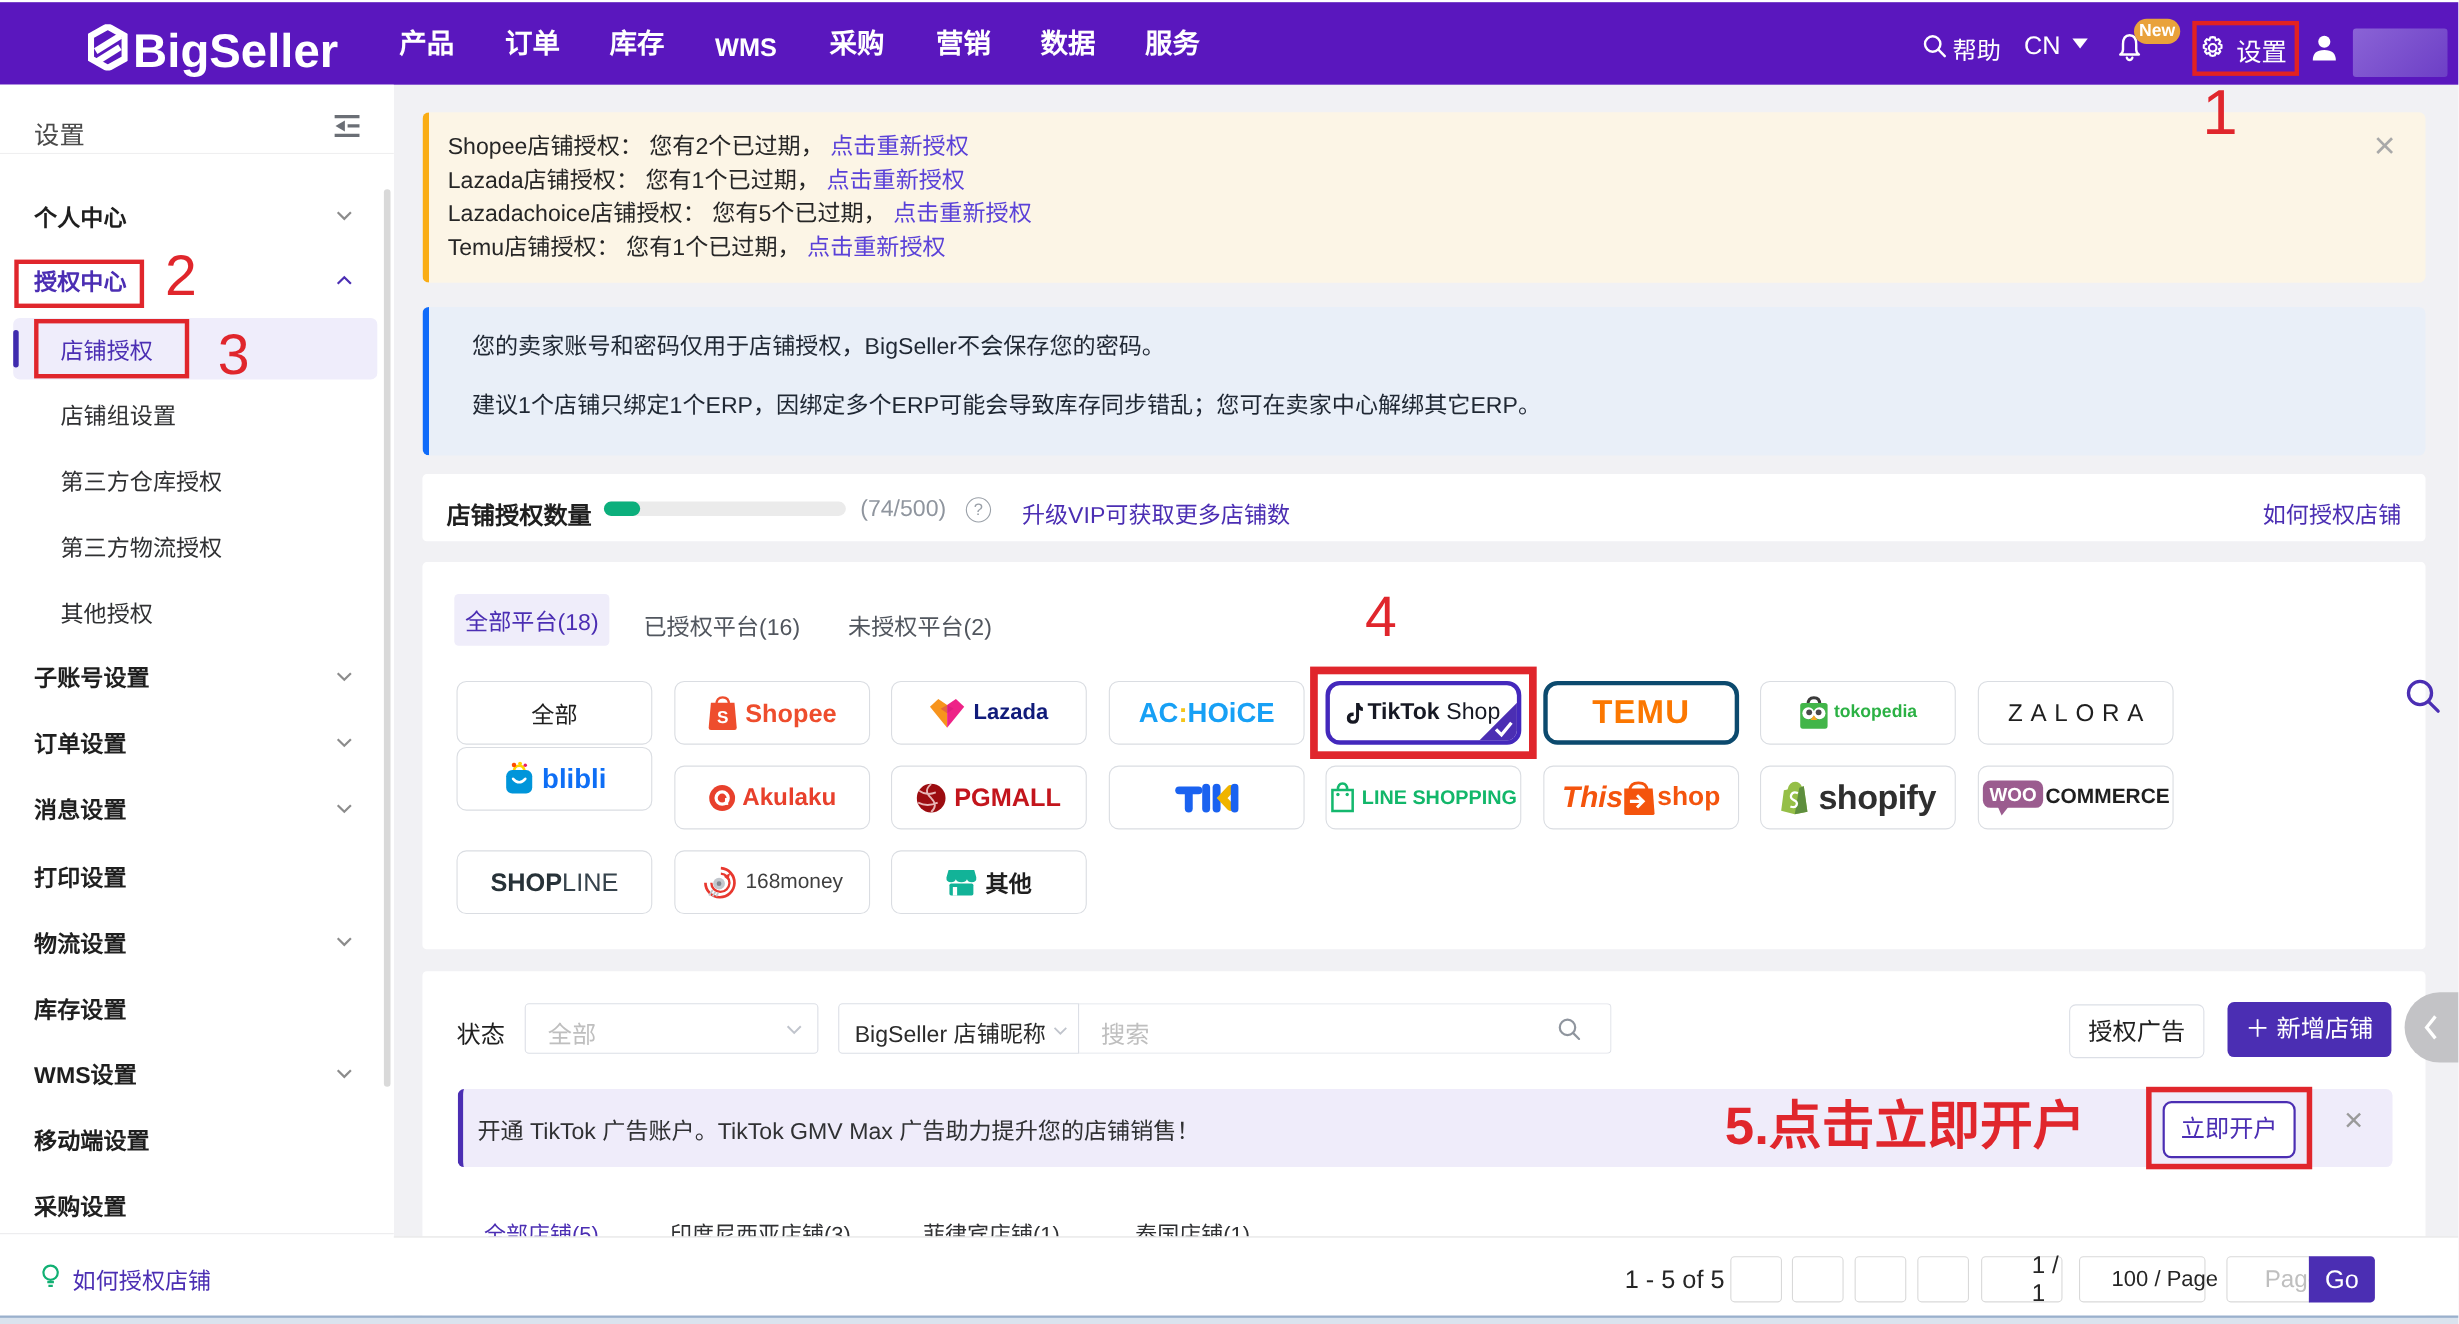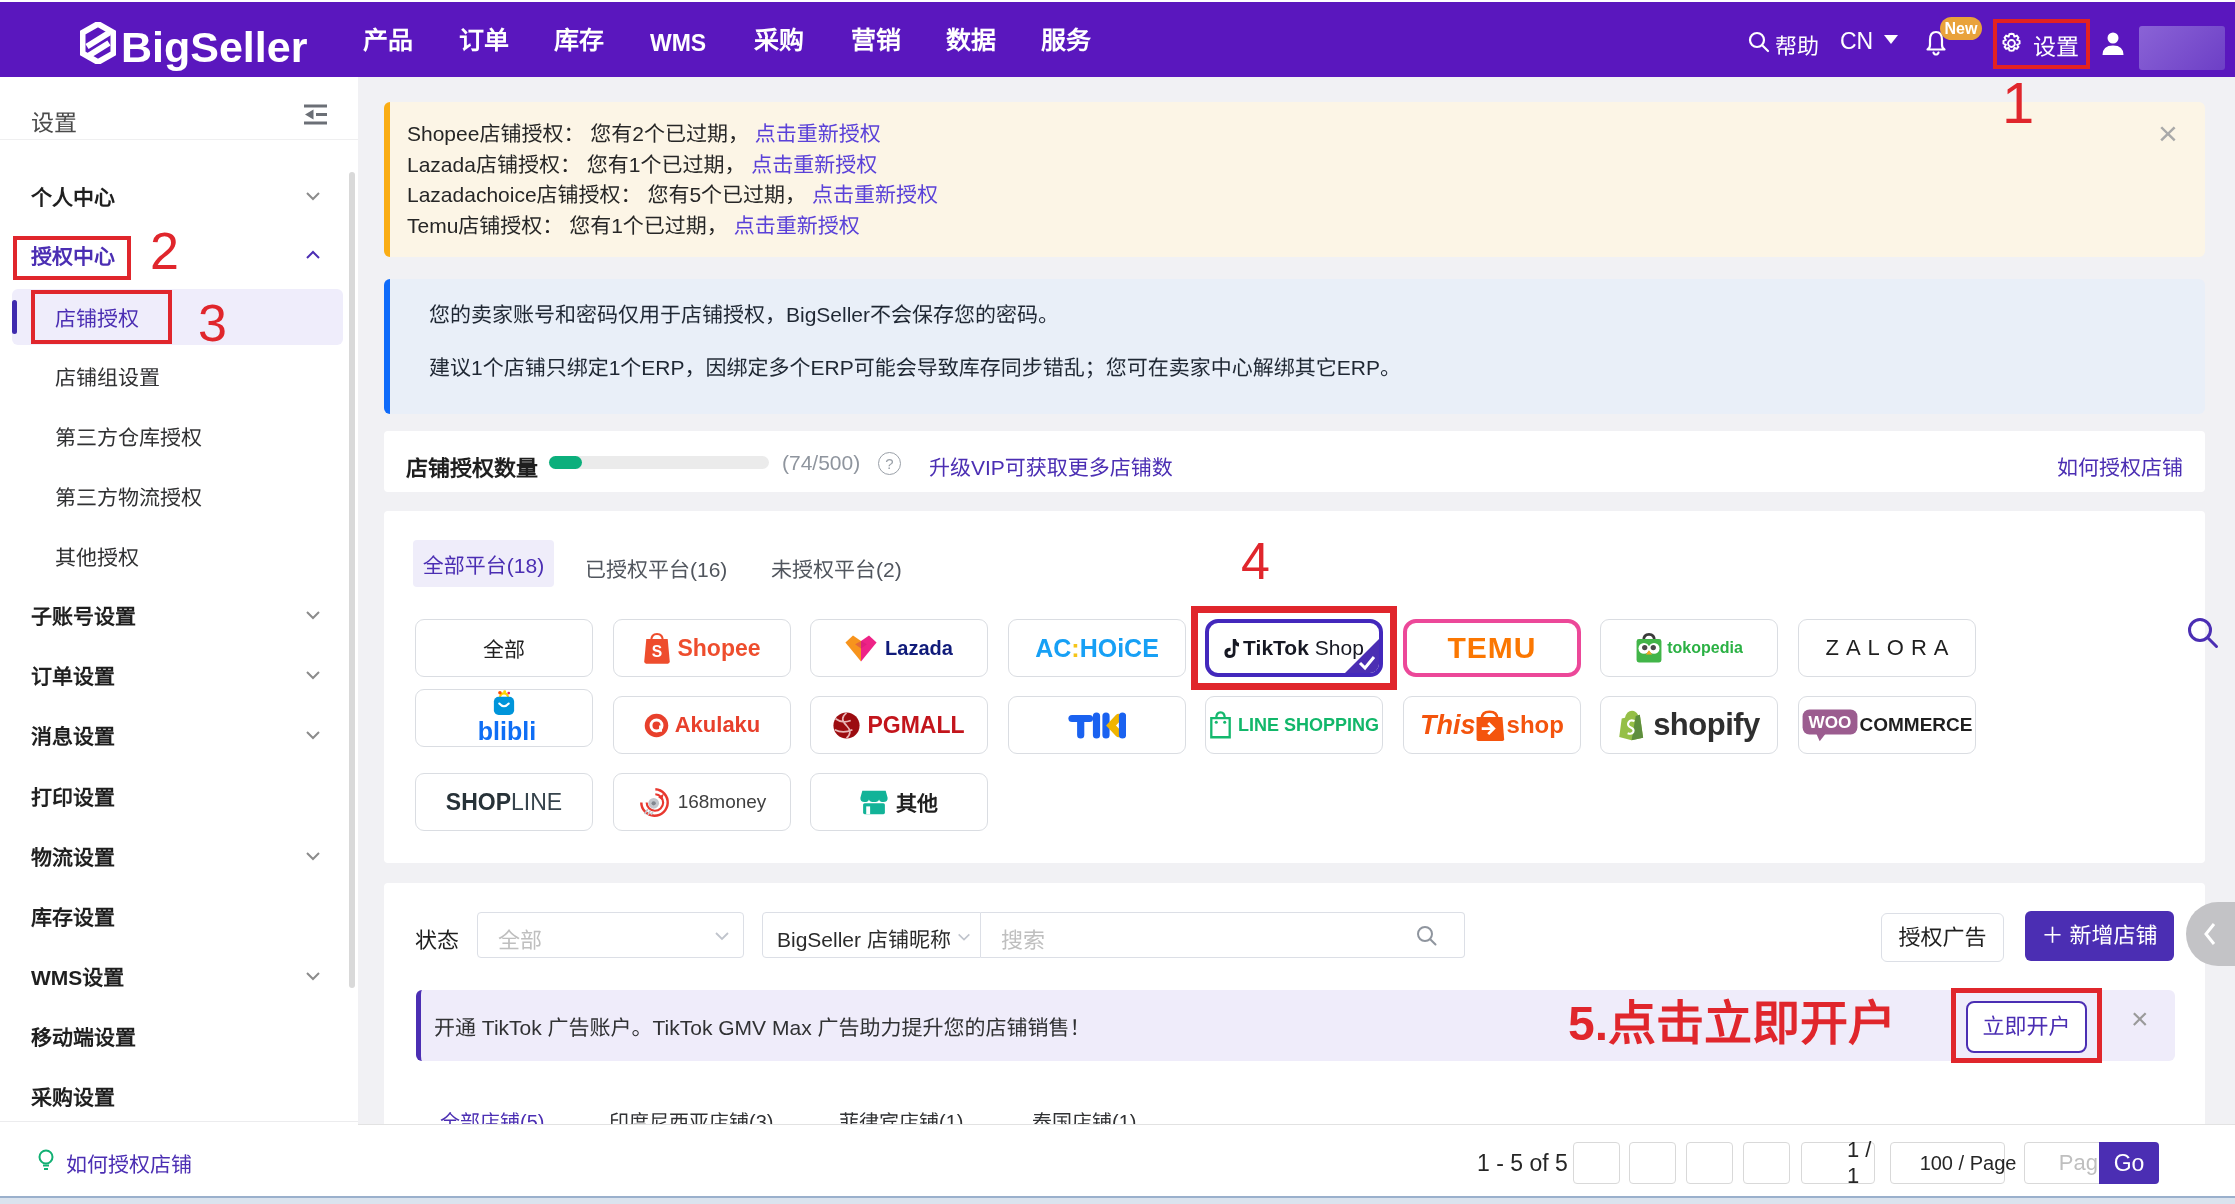--- a/index.html
+++ b/index.html
@@ -216,40 +216,40 @@
       <svg width="19" height="23" viewBox="0 0 26 30">
           <path d="M17.5 2 h4.2 q0.6 5.2 5.8 5.9 v4.4 q-3.6 0-6.3-1.9 v9.8 q0 7.8-7.6 7.8 q-7.6 0-7.6-7.2 q0-7.2 8.5-6.9 v4.5 q-4.2-0.4-4.2 2.7 q0 2.7 3.3 2.7 q3.9 0 3.9-3.9 Z" fill="#161823"></path>
         </svg>
       <span style="color:#161823;font-size:21px;font-weight:800;margin-left:4px;">TikTok</span>
       <span style="color:#161823;font-size:21px;margin-left:6px;margin-right:4px;">Shop</span>
       <div class="abs" style="right:-1px;bottom:-1px;width:0;height:0;border-left:36px solid transparent;border-bottom:36px solid #4b2eb3;"></div>
       <svg class="abs" style="right:3px;bottom:2px;" width="18" height="16" viewBox="0 0 18 16">
           <path d="M2 8 L7 13 L16 2" fill="none" stroke="#fff" stroke-width="3"></path>
         </svg>
     </div>
-    <div class="pbtn" style="left:1019px;top:108px;border:4px solid #ec4899;border-radius:13px;">
+    <div class="pbtn" style="left:1019px;top:108px;border:4px solid #0c4a6e;border-radius:13px;">
         <span style="color:#fb7701;font-size:30px;font-weight:800;letter-spacing:1px;">TEMU</span>
       </div>
     <div class="pbtn" style="left:1216px;top:108px;">
       <svg width="28" height="32" viewBox="0 0 36 41">
           <path d="M11 11 Q11 3 18 3 Q25 3 25 11" fill="none" stroke="#3a3a3a" stroke-width="3.6"></path>
           <rect x="2" y="9" width="32" height="30" rx="3" fill="#42b549"></rect>
           <circle cx="11.5" cy="21" r="7" fill="#fff"></circle>
           <circle cx="24.5" cy="21" r="7" fill="#fff"></circle>
           <circle cx="12.5" cy="20" r="3.4" fill="#4a4a4a"></circle>
           <circle cx="23.5" cy="20" r="3.4" fill="#4a4a4a"></circle>
           <path d="M18 23.5 l-4 5.5 h8 Z" fill="#f5a623"></path>
         </svg>
       <span style="color:#2bb144;font-size:16px;font-weight:700;margin-left:4px;">tokopedia</span>
     </div>
     <div class="pbtn" style="left:1414px;top:108px;">
         <span style="font-size:22px;letter-spacing:7px;color:#1f1f1f;font-weight:400;margin-right:-7px;">ZALORA</span>
       </div>
 
-    <div class="pbtn" style="left:31px;top:178px;flex-direction:column;">
+    <div class="pbtn" style="left:31px;top:168px;">
       <svg width="30" height="36" viewBox="0 0 38 40">
           <path d="M13 12 Q13 5 19 5 Q25 5 25 12" fill="none" stroke="#ffd400" stroke-width="3"></path>
           <circle cx="13" cy="4" r="2.6" fill="#ff4f00"></circle>
           <circle cx="20" cy="2.5" r="2.2" fill="#ffd400"></circle>
           <circle cx="26" cy="4.5" r="2" fill="#e91e63"></circle>
           <rect x="4" y="10" width="30" height="27" rx="7" fill="#0095da"></rect>
           <path d="M12 20 Q19 28 26 20" fill="none" stroke="#fff" stroke-width="3" stroke-linecap="round"></path>
         </svg>
       <span style="color:#0e6ef5;font-size:25px;font-weight:800;margin-left:6px;">blibli</span>
     </div>

